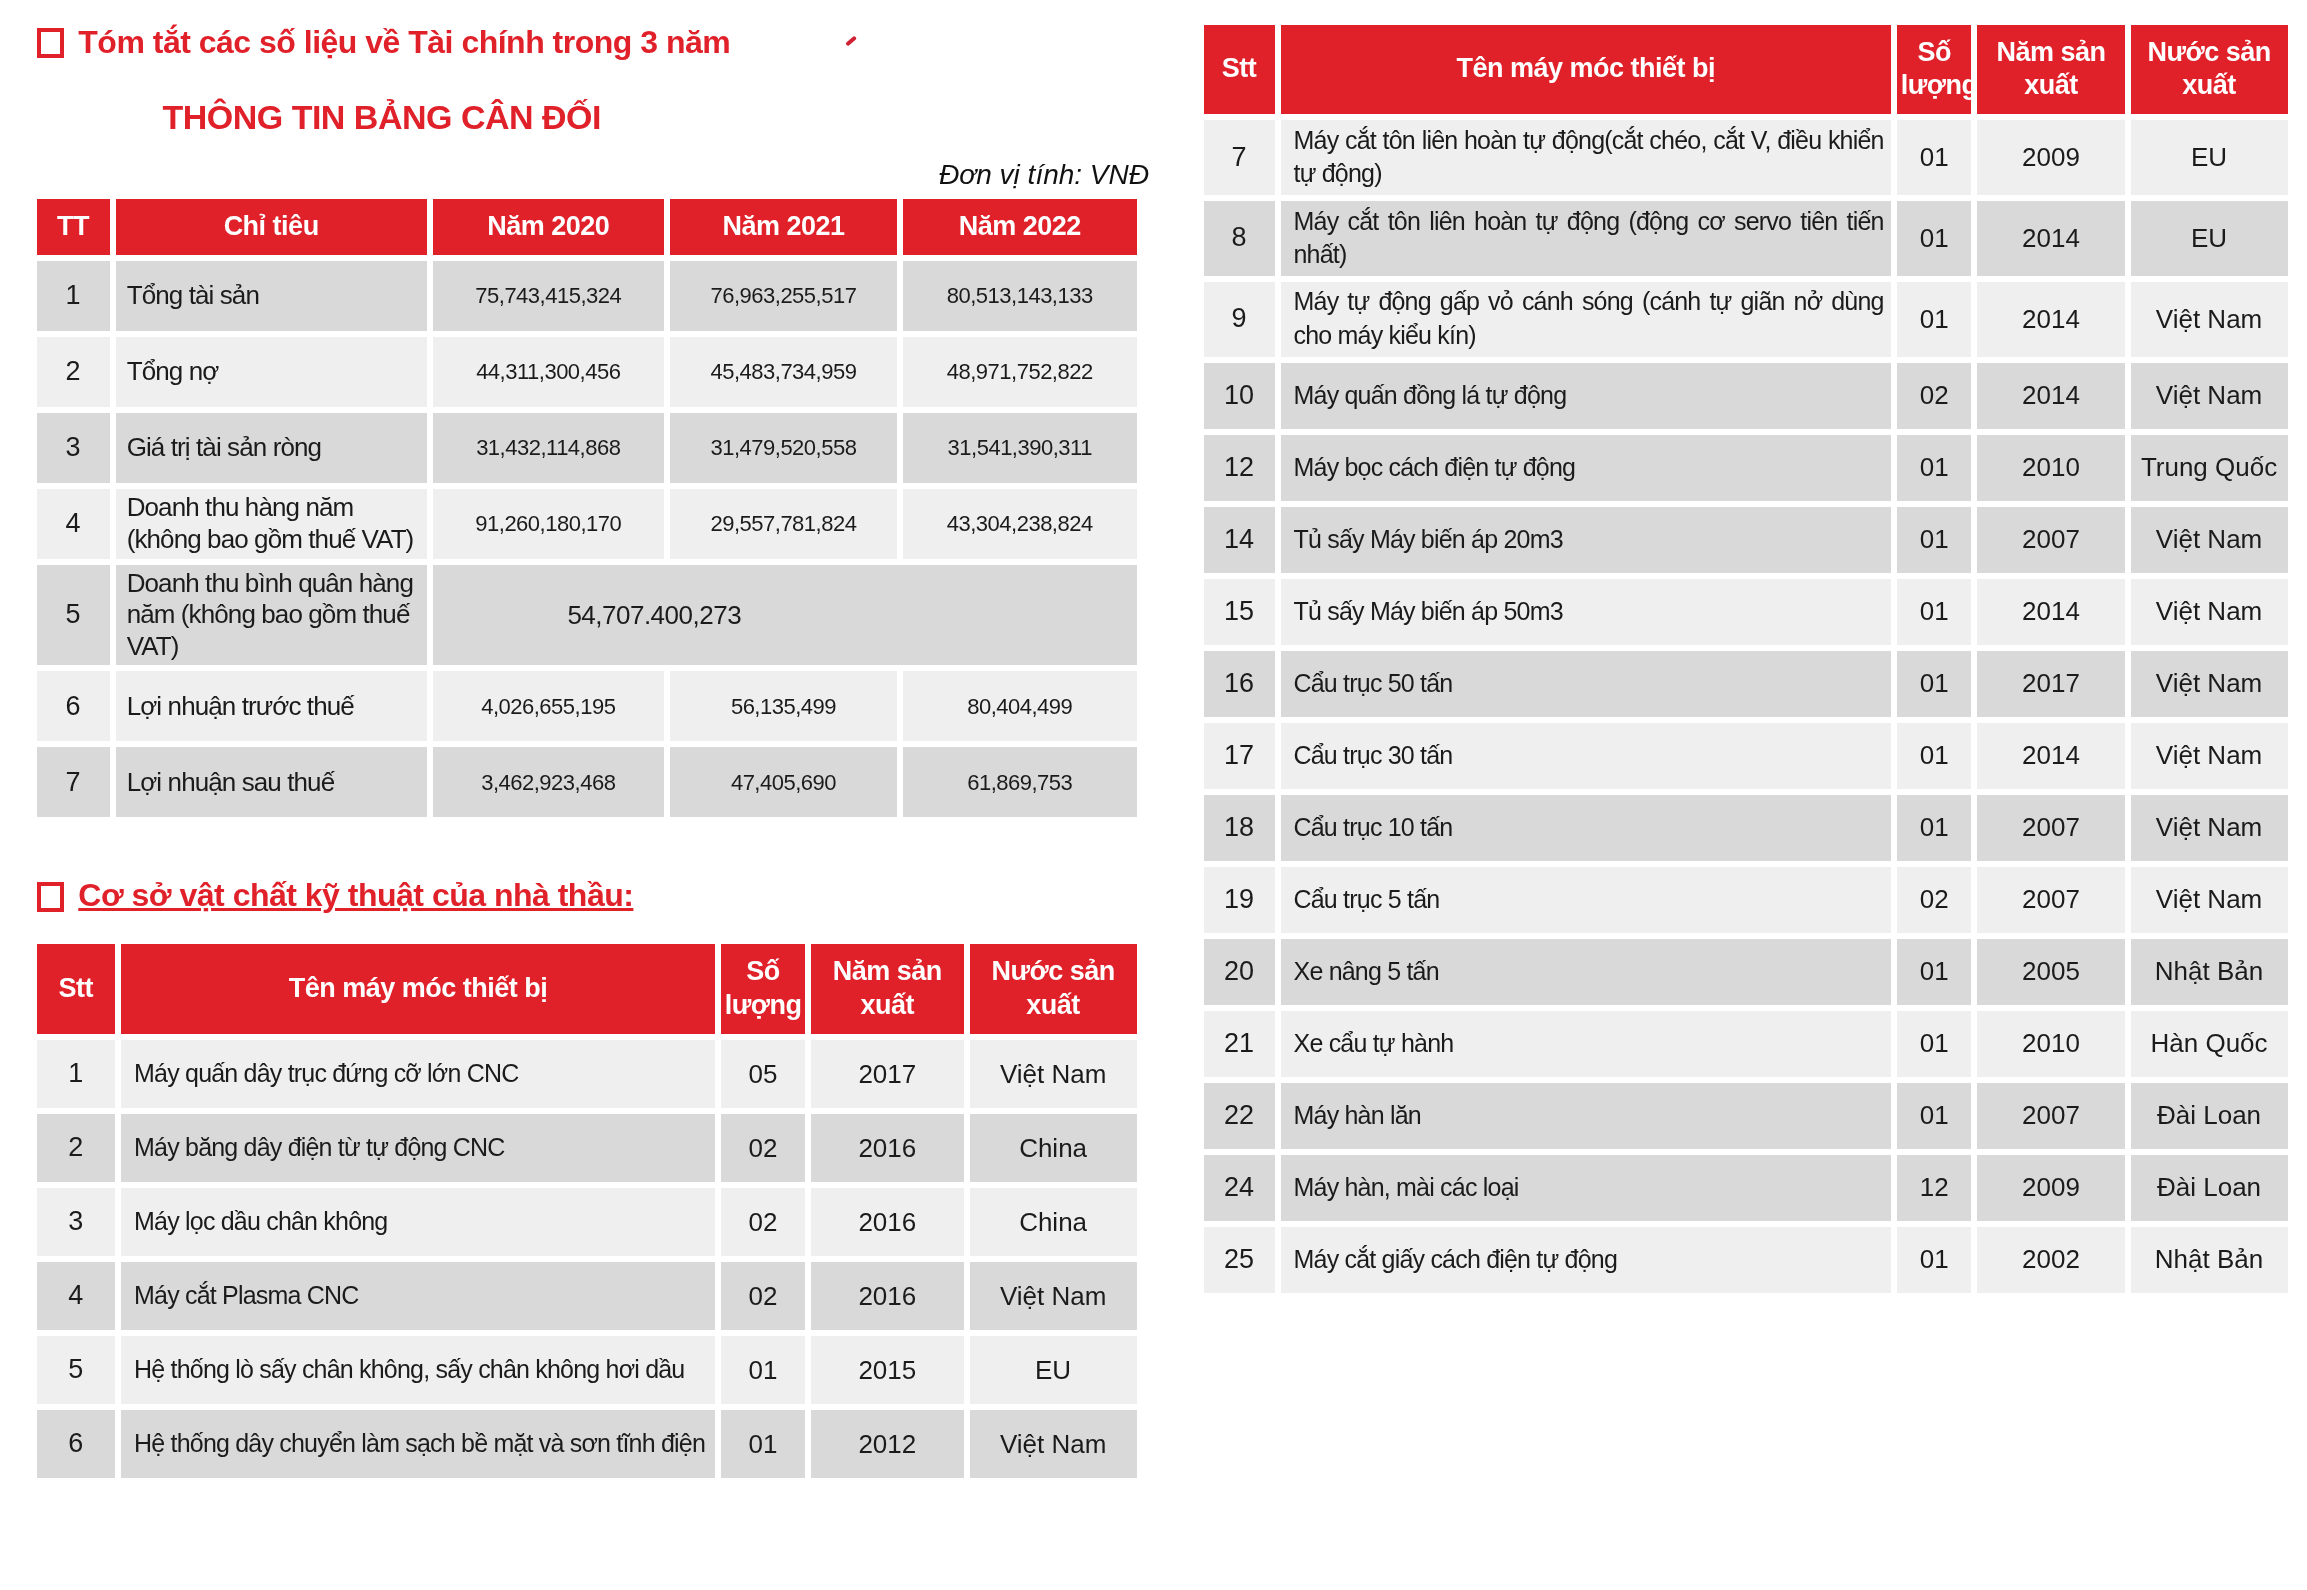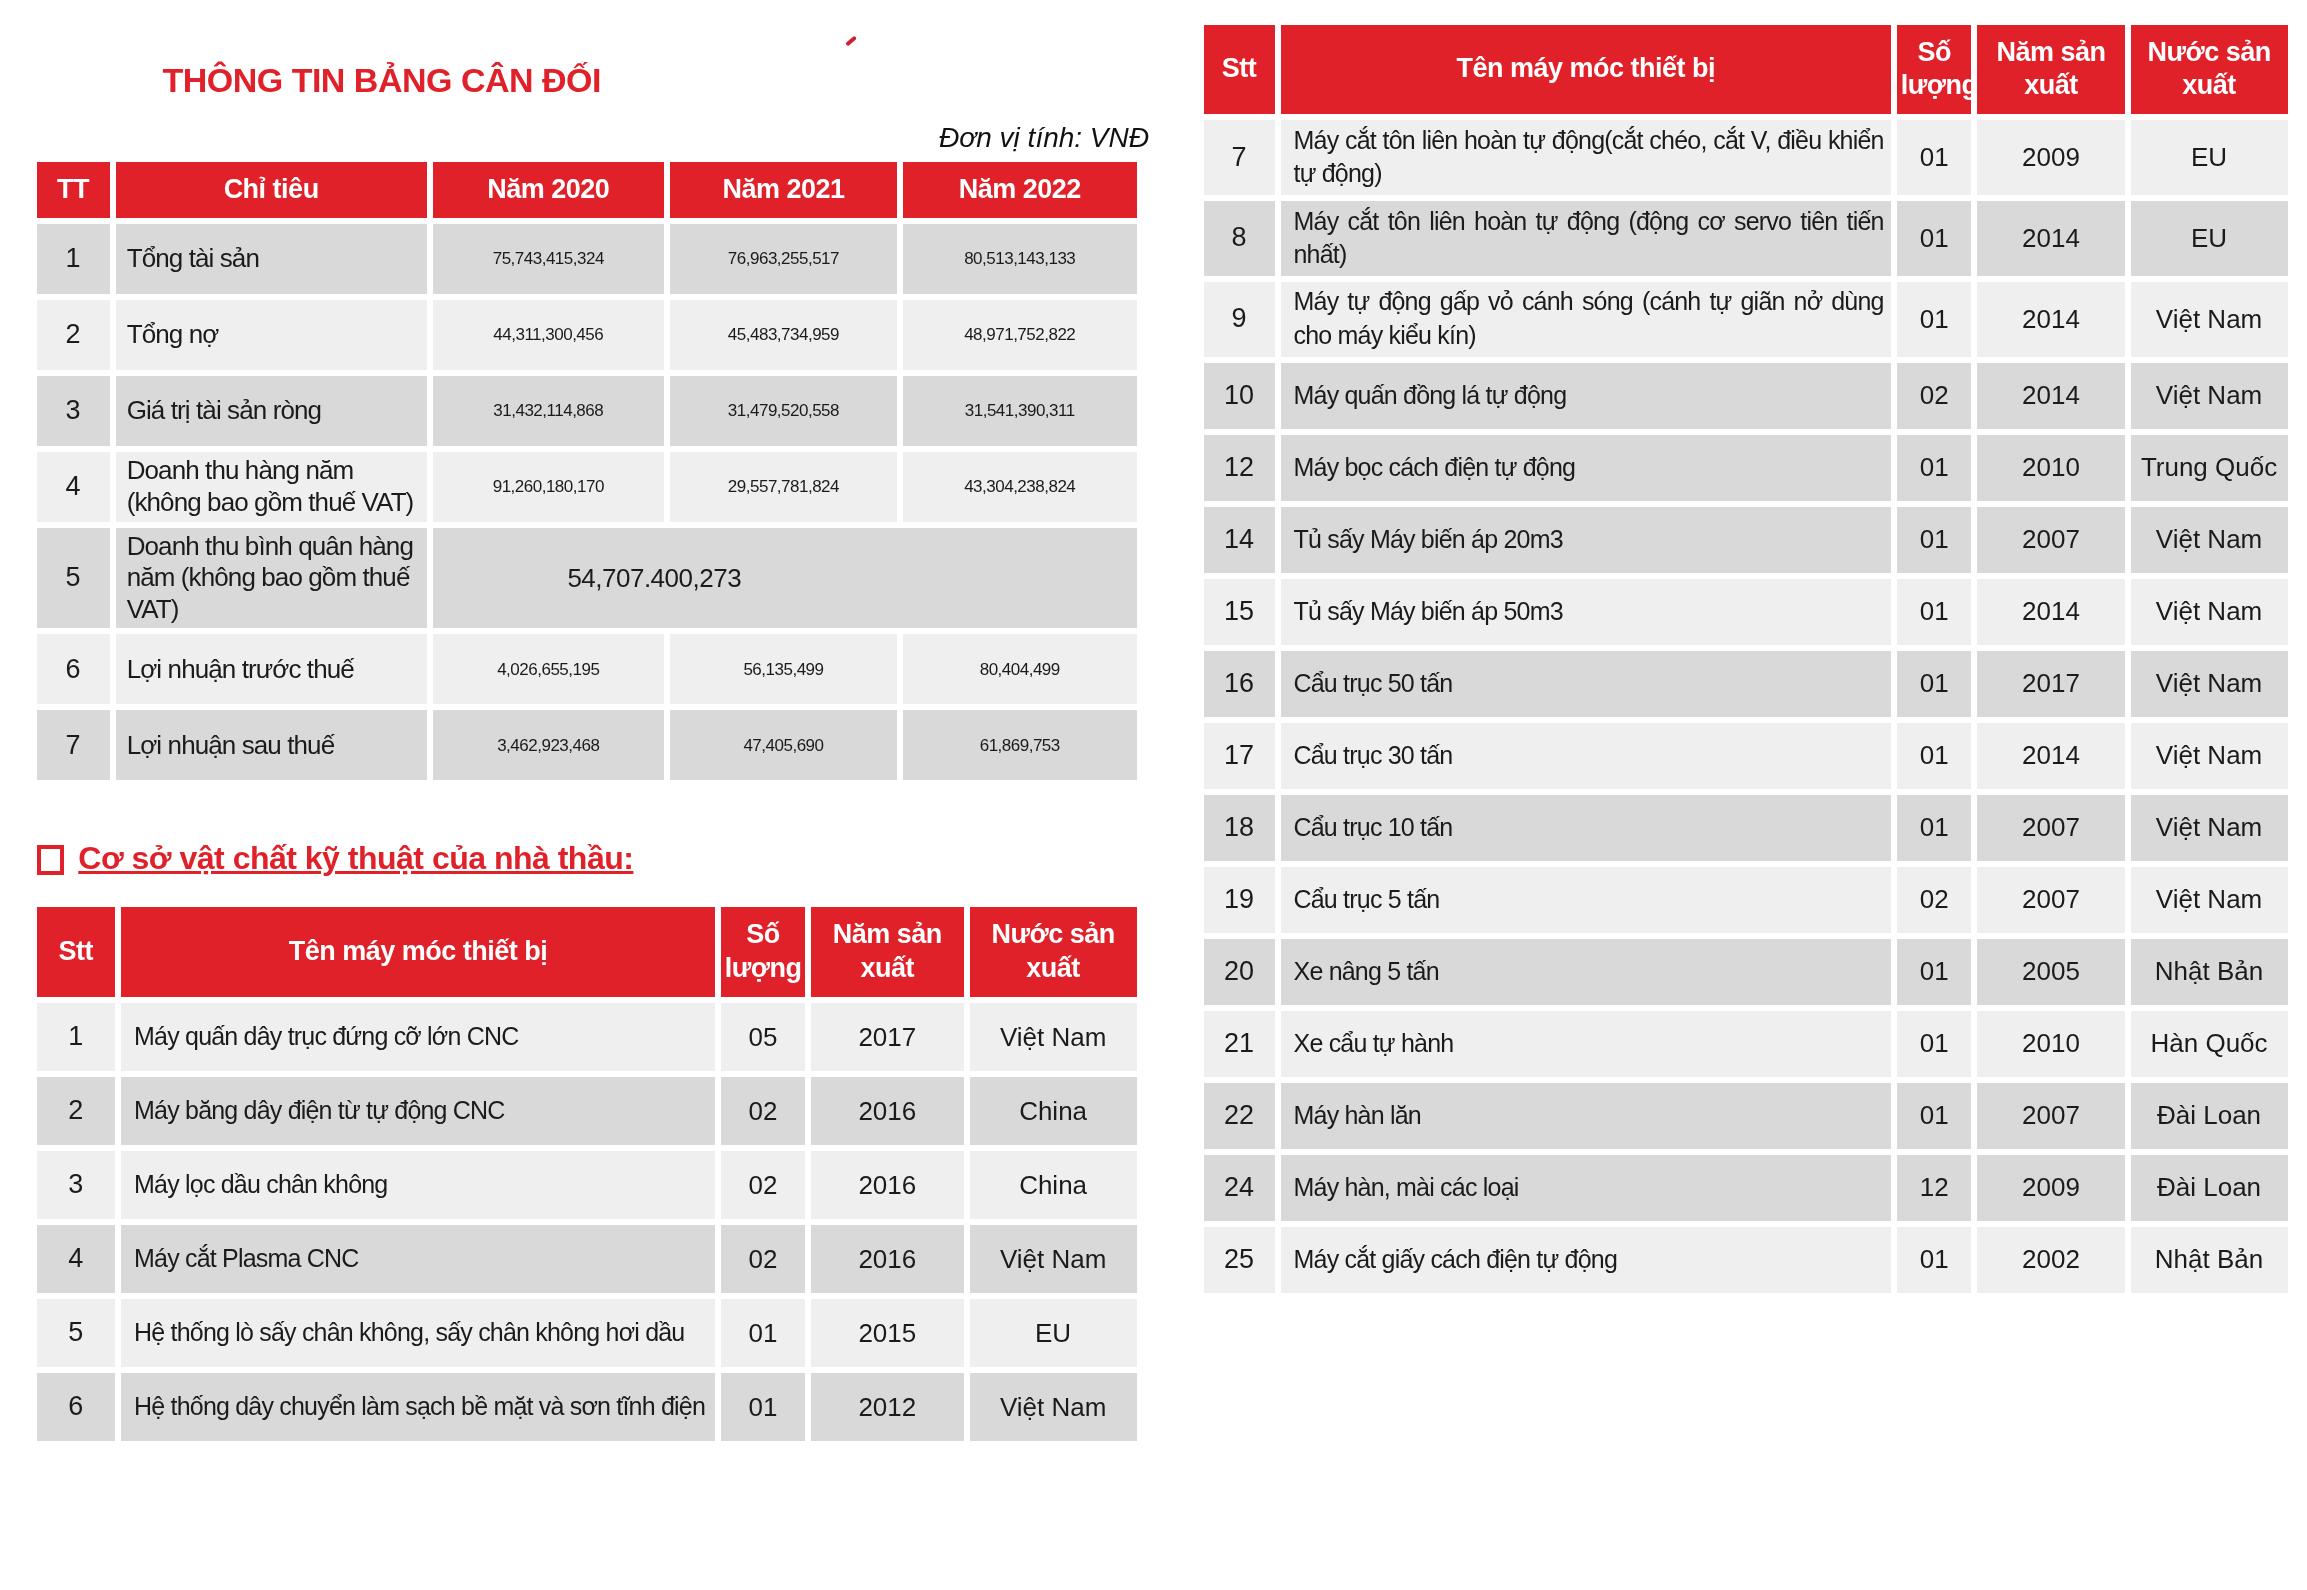--- a/index.html
+++ b/index.html
@@ -68,21 +68,21 @@
   }
   .row-light td{background:#efefef;}
   .row-dark td{background:#d9d9d9;}
 
   
   #fin-table td{height:70px;}
   #fin-table .cell-tt{text-align:center;width:auto;}
   #fin-table .cell-label{
     text-align:left;font-size:26px;letter-spacing:-0.9px;padding-left:11px;line-height:1.2;
   }
-  #fin-table .cell-num{text-align:center;font-size:17px;letter-spacing:-0.5px;}
+  #fin-table .cell-num{text-align:center;font-size:22px;letter-spacing:-0.5px;}
   #fin-table .cell-merged{text-align:center;font-size:26px;letter-spacing:-0.5px;padding-right:268px;}
 
   
   .equip td{height:66px;}
   .equip .cell-tt{text-align:center;}
   .equip .cell-name{
     text-align:left;font-size:25px;letter-spacing:-0.8px;
     padding-left:13px;line-height:1.35;
   }
   .equip .cell-name.justify{text-align:justify;}
@@ -95,20 +95,24 @@
     transform:rotate(-40deg);border-radius:1.8px;
   }
 </style>
 </head>
 <body>
 
 <div class="page">
   <span class="stray-mark"></span>
 
   <div class="left-col">
+    <div class="sec-title">
+      <span class="bullet"></span>
+      <span>Tóm tắt các số liệu về Tài chính trong 3 năm</span>
+    </div>
 
     <div class="table-title">THÔNG TIN BẢNG CÂN ĐỐI</div>
     <div class="unit-note">Đơn vị tính: VNĐ</div>
 
     <table id="fin-table">
       <colgroup>
         <col style="width:6.8%">
           <col style="width:28.9%">
           <col style="width:21.5%">
           <col style="width:21.1%">

